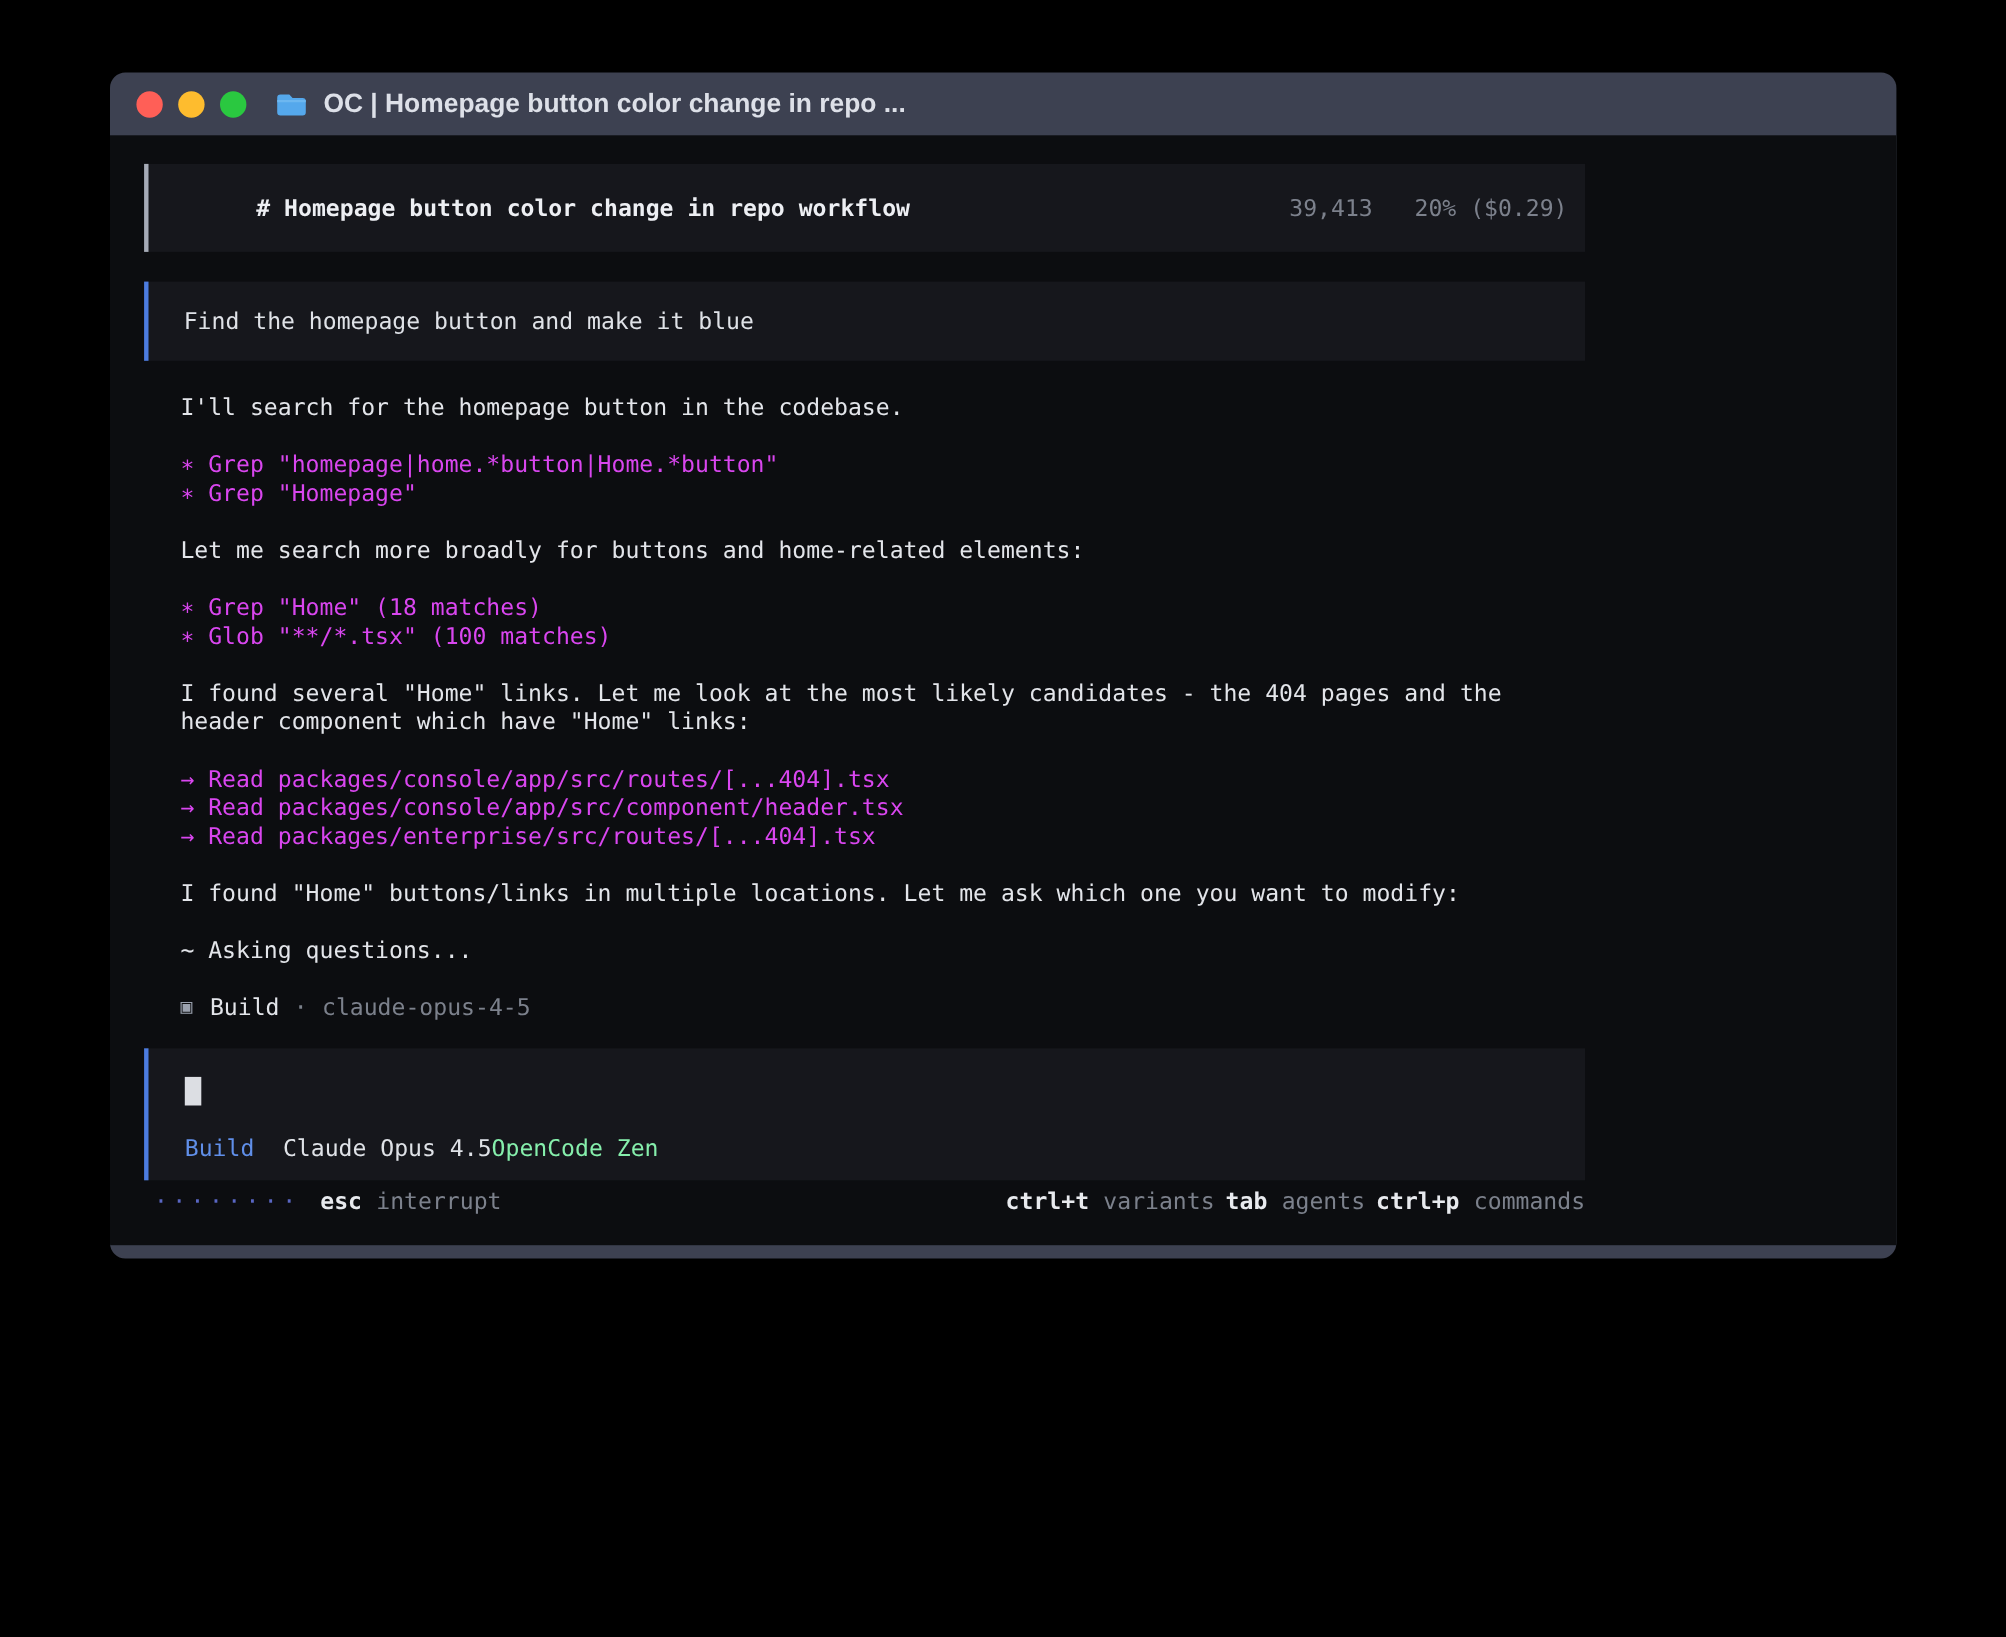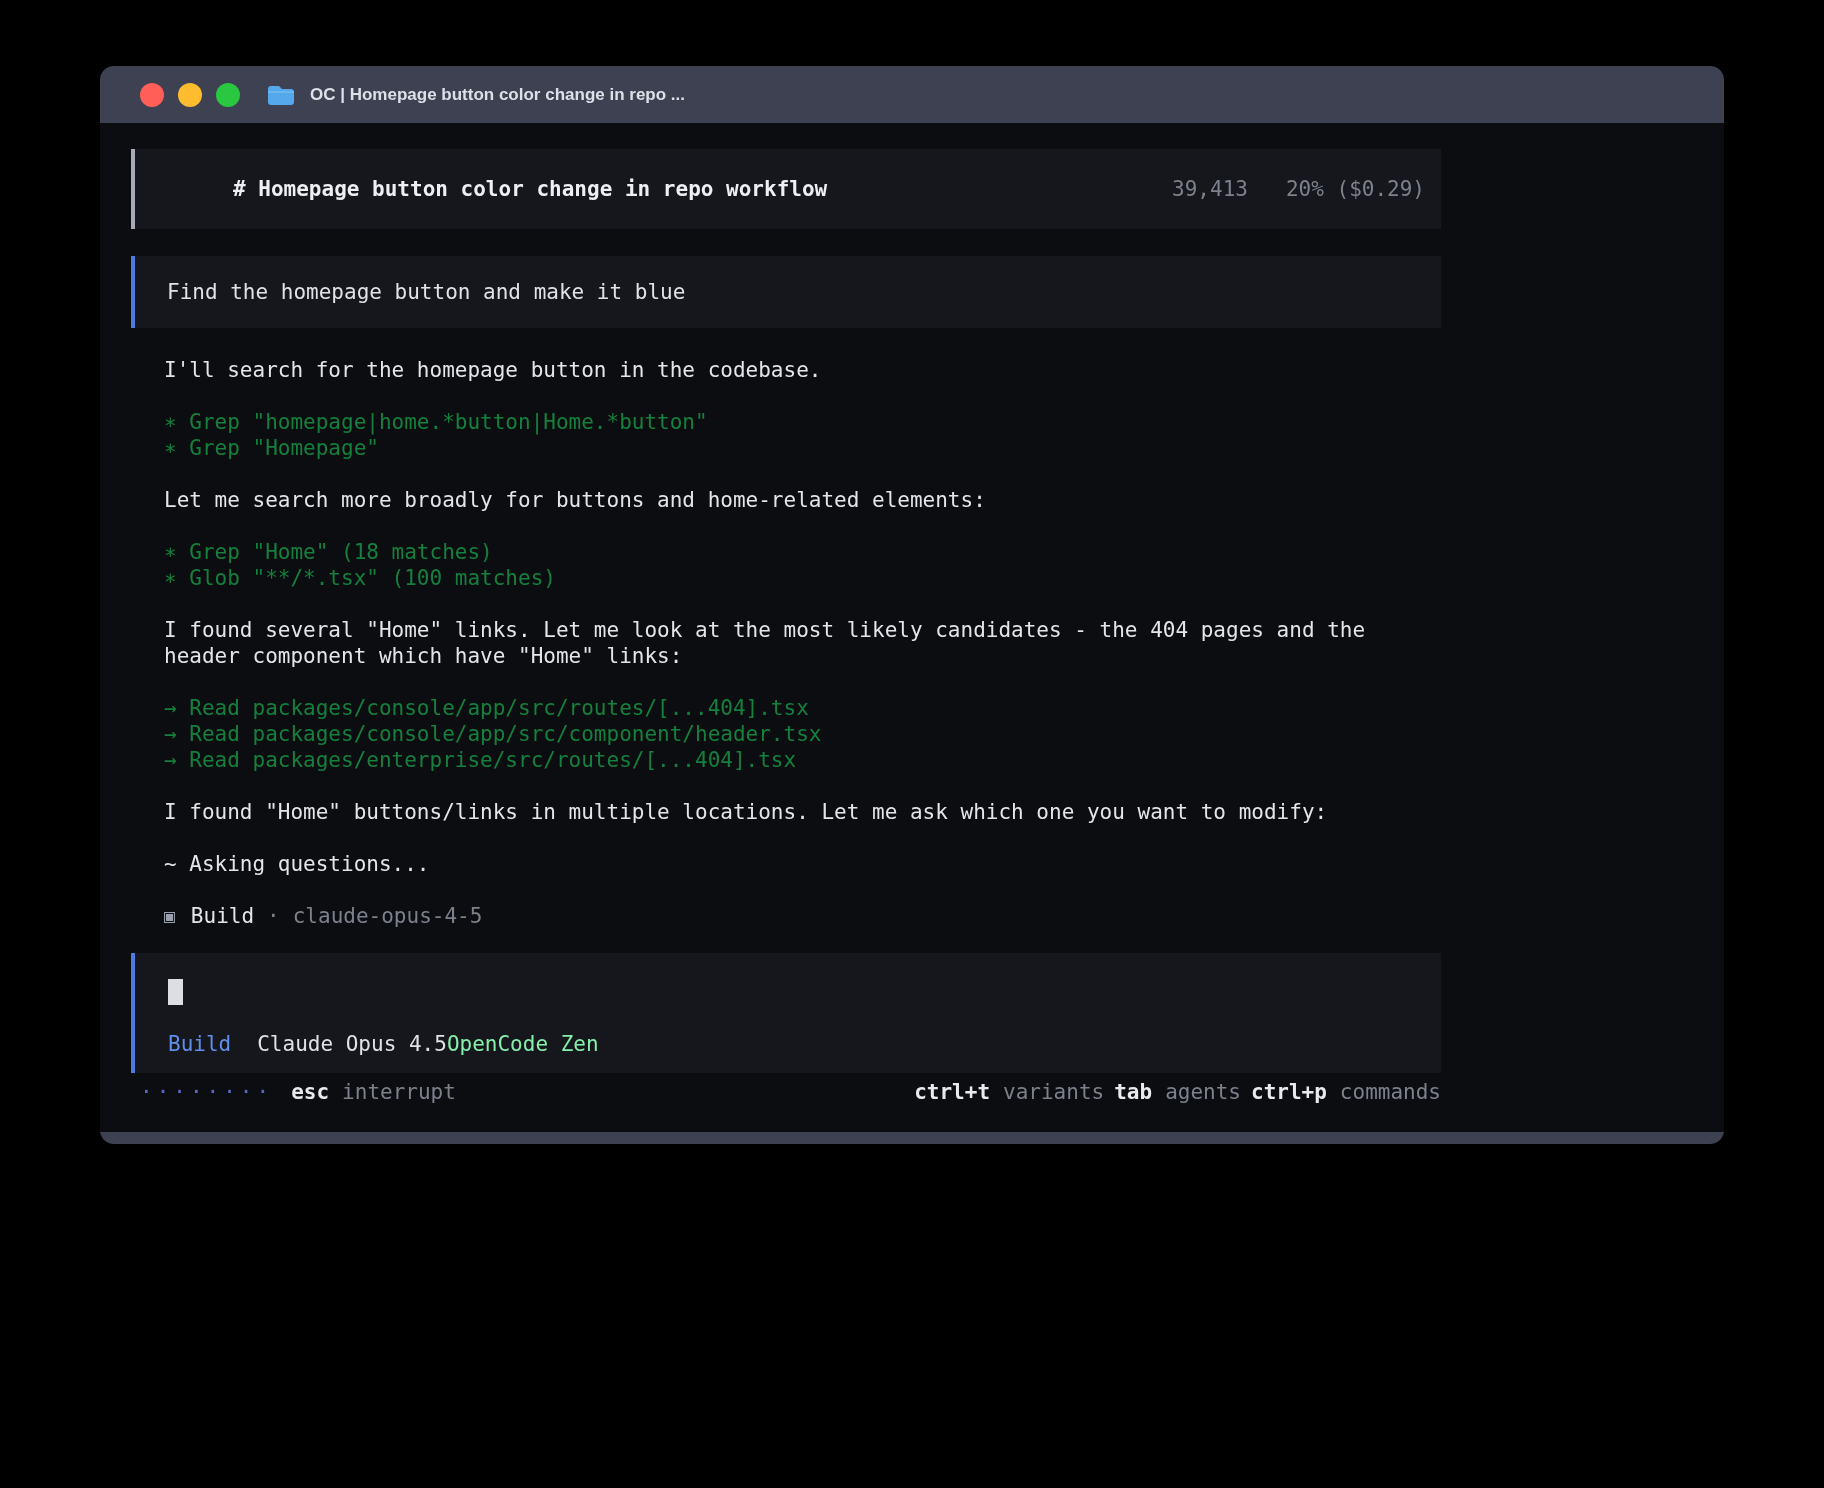--- a/index.html
+++ b/index.html
@@ -7,21 +7,21 @@
   body { font-family:"DejaVu Sans Mono","Liberation Mono",monospace; }
 
   .window {
     position:absolute; left:100px; top:66px; width:1624px; height:1078px;
     background:#3d4151; border-radius:14px; overflow:hidden;
     box-shadow:0 30px 80px rgba(0,0,0,0.85);
   }
   .titlebar {
     height:57px; display:flex; align-items:center; padding:0 24px;
     font-family:"Liberation Sans","DejaVu Sans",sans-serif;
-    font-weight:700; font-size:17px; color:#dde0e8;margin-left:16px;
+    font-weight:700; font-size:24px; color:#dde0e8;
   }
   .lights { display:flex; gap:14px; }
   .light { width:24px; height:24px; border-radius:50%; }
   .light.red { background:#ff5f57; }
   .light.yellow { background:#febc2e; }
   .light.green { background:#2ac840; }
   .folder { margin-left:26px; margin-right:14px; display:flex; align-items:center; }
 
   .content {
     position:absolute; left:0; right:0; top:57px; bottom:12px;
@@ -37,21 +37,21 @@
   .header-title { font-weight:700; color:#edeff3; white-space:pre;margin-left:42px; }
   .header-stats { margin-left:auto; color:#7c818c; display:flex; gap:38px; white-space:pre; }
 
   .user-panel {
     margin-top:27px; height:72px; border-left:4px solid #4c7ce0;
     display:flex; align-items:center; padding-left:32px; color:#dfe2e7;
   }
 
   .transcript { margin:29px 0 0 64px; width:1270px; }
   .line { min-height:26px; white-space:pre-wrap; color:#e3e5ea; }
-  .line.tool { color:#15803d; }
+  .line.tool { color:#d946ef; }
   .line.blank { height:26px; }
 
   .agent-row { margin-left:64px; height:26px; display:flex; align-items:center; }
   .agent-icon { color:#9aa0ad; font-size:18px; margin-right:16px; }
   .agent-name { color:#e3e5ea; margin-right:13px; }
   .agent-sep { color:#7c818c; margin-right:13px; }
   .agent-model { color:#7c818c; }
 
   .input-panel {
     margin-top:24px; height:120px; border-left:4px solid #4c7ce0;

